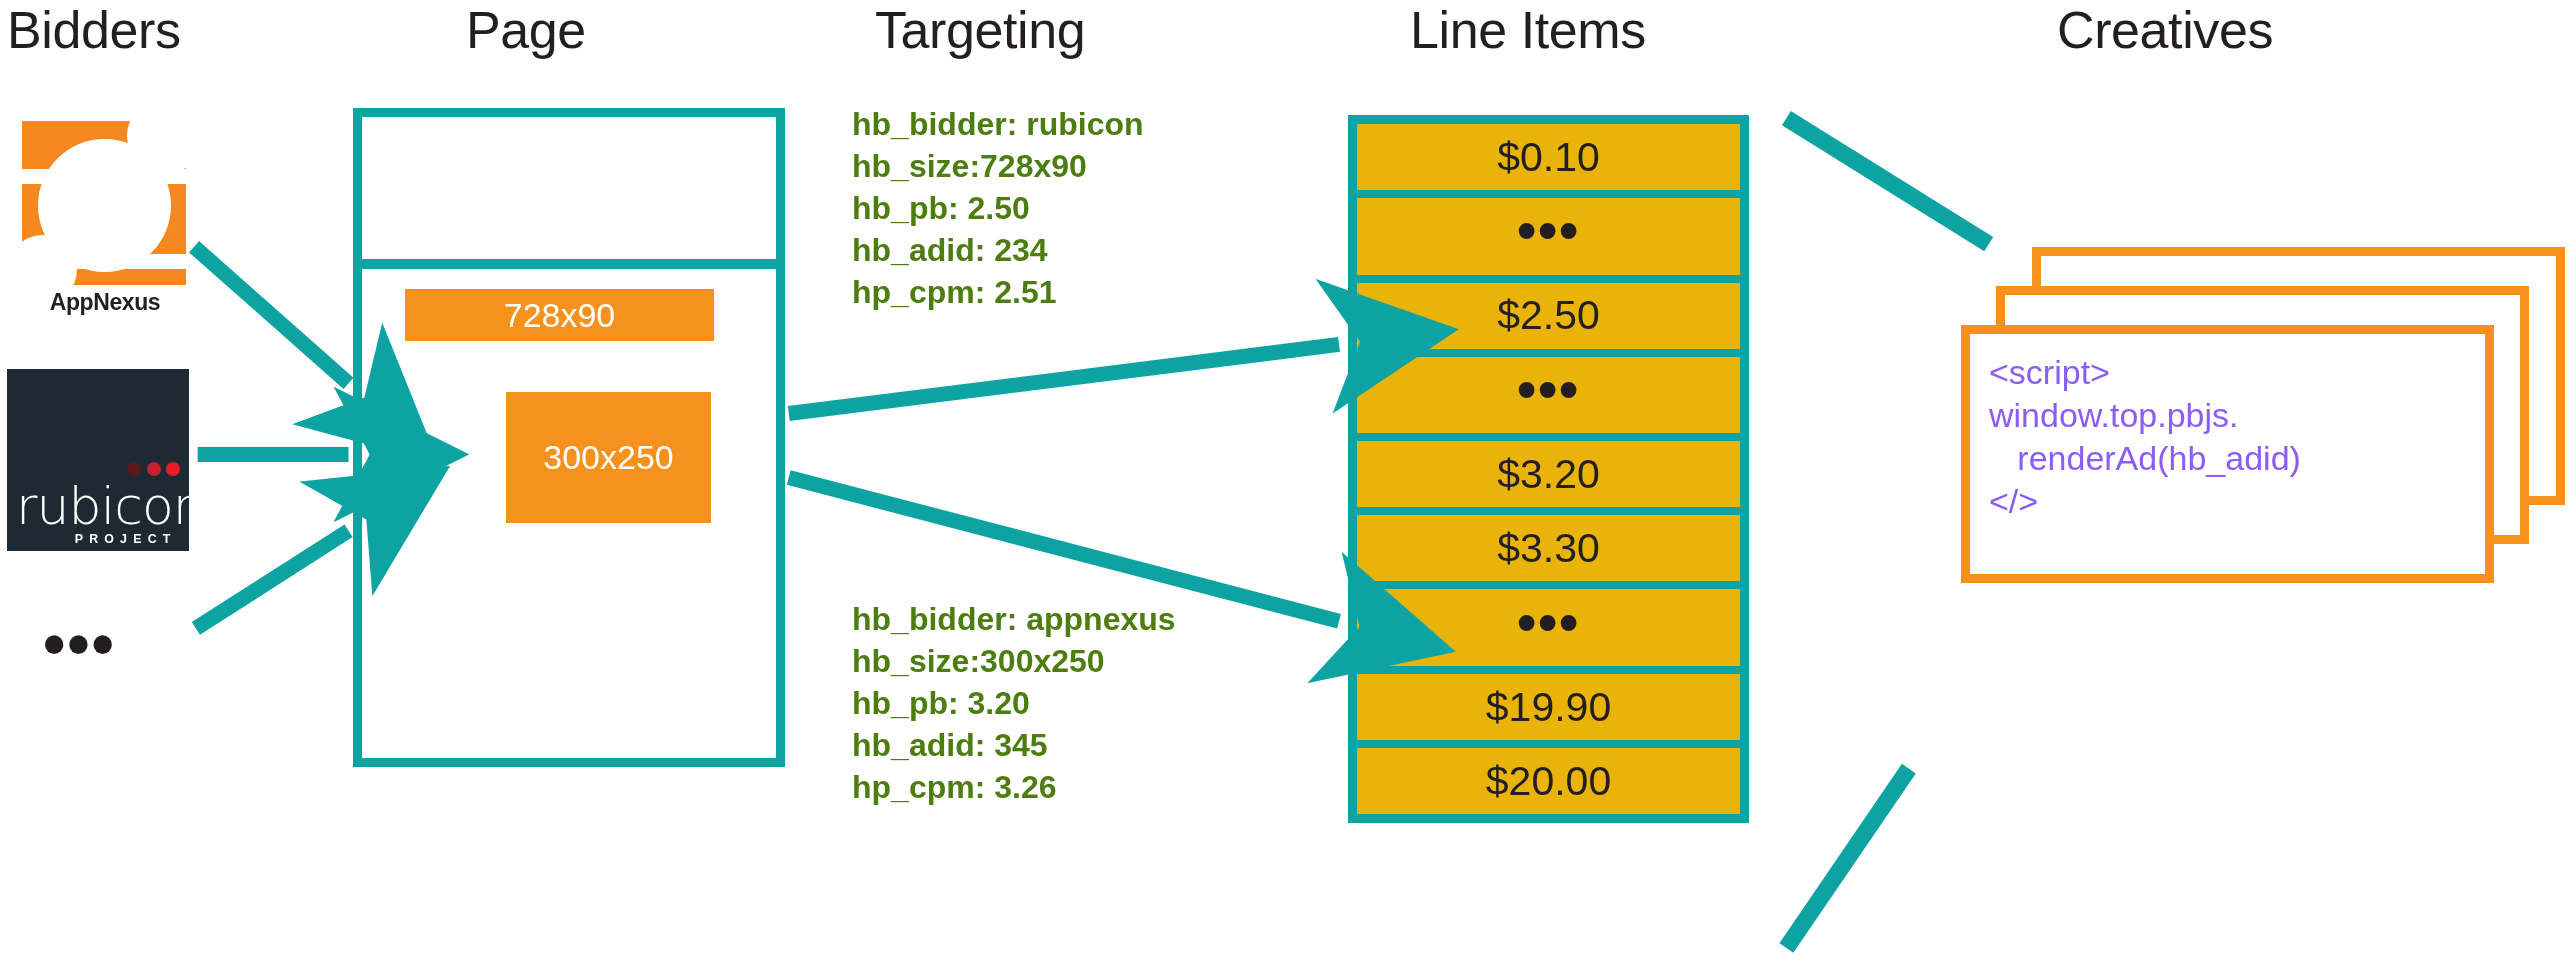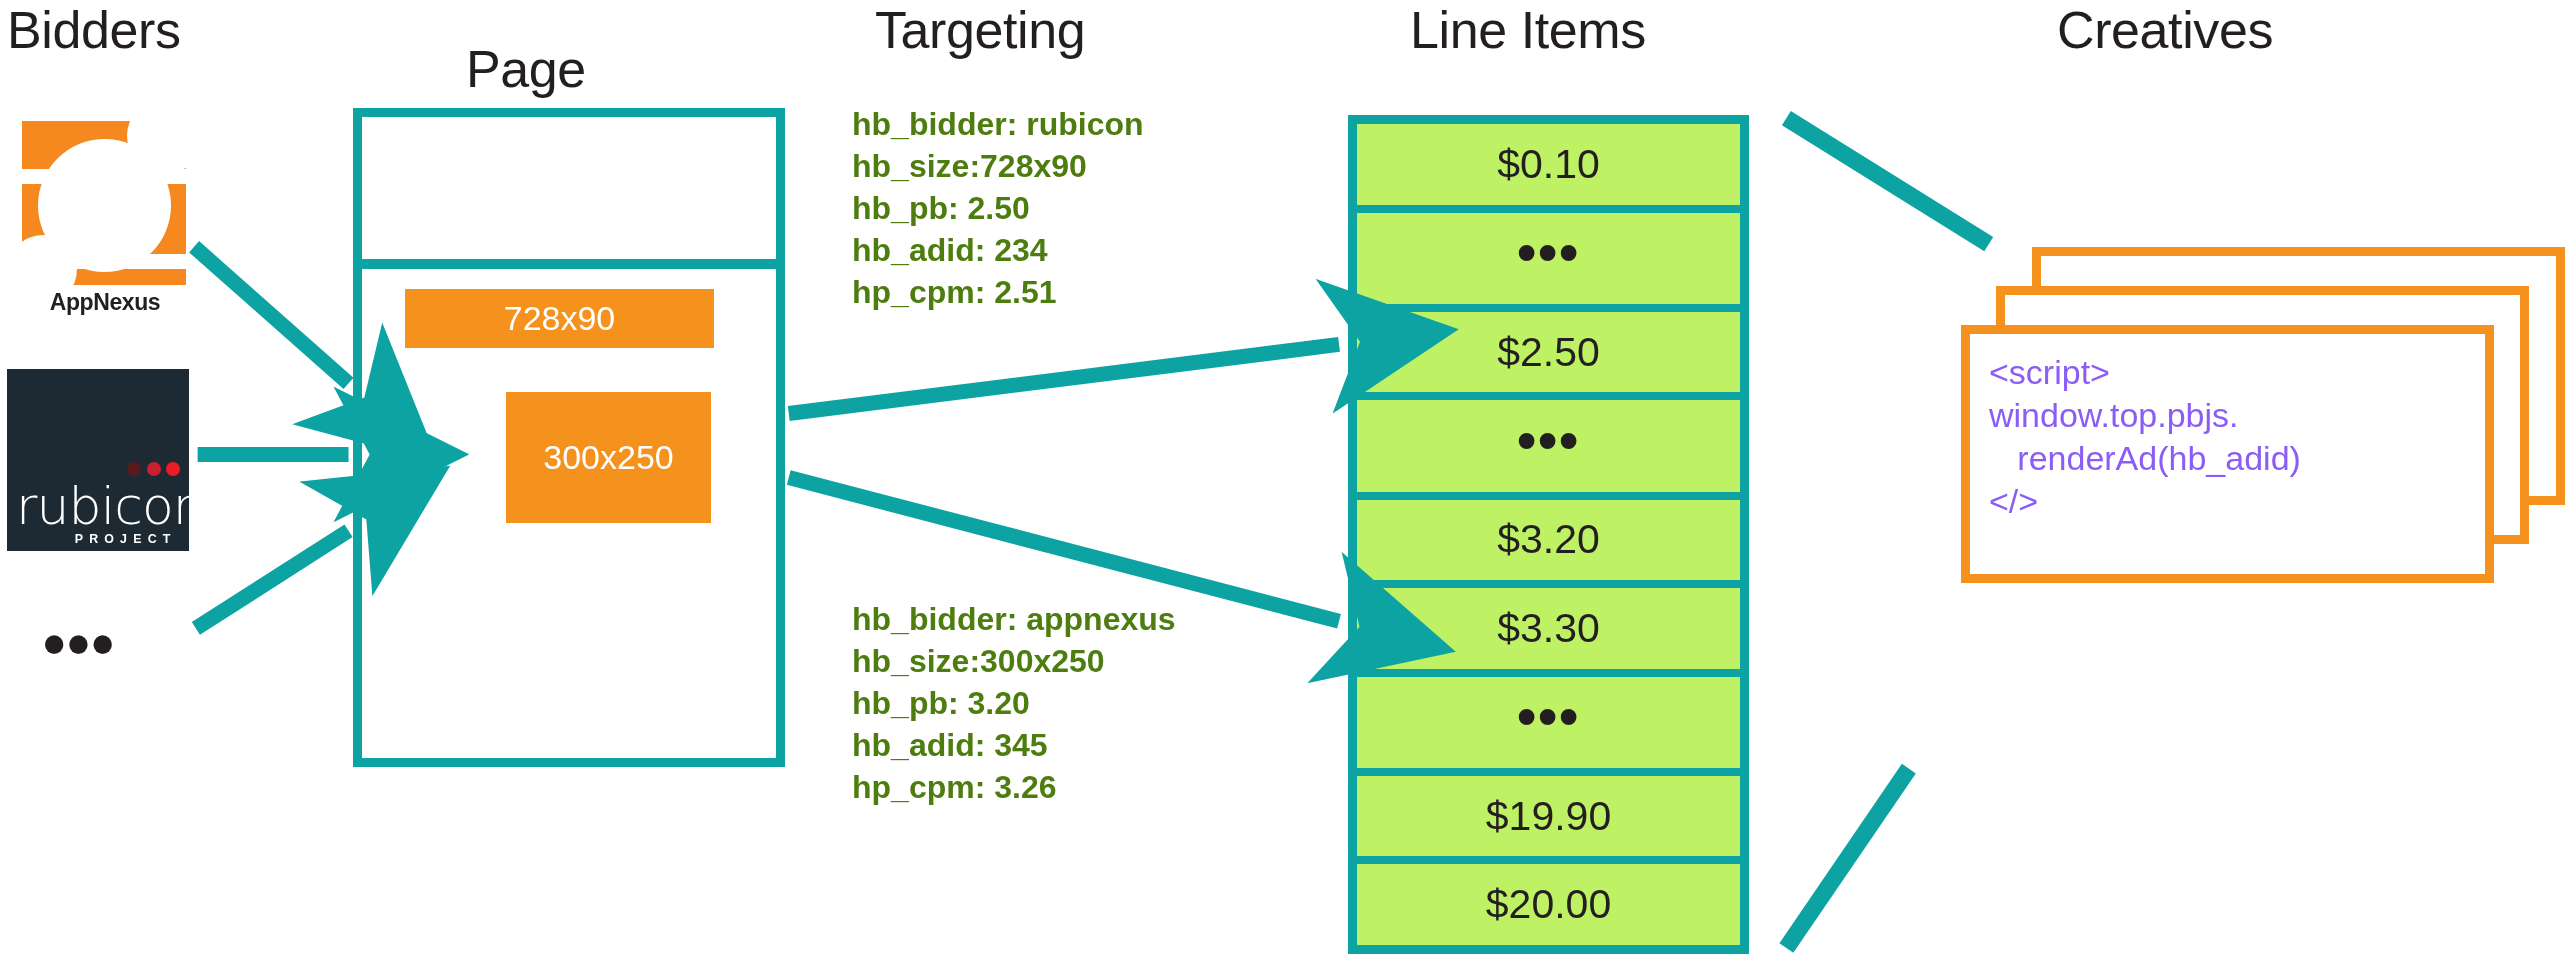--- a/index.html
+++ b/index.html
@@ -5,21 +5,21 @@
   html,body{margin:0;padding:0;background:#fff;}
   body{width:2576px;height:963px;position:relative;overflow:hidden;
        font-family:"Liberation Sans","DejaVu Sans",sans-serif;color:#231F20;}
 
   .canvas{position:absolute;left:0;top:0;width:2576px;height:963px;}
 
   
   .col-head{position:absolute;font-size:52px;font-weight:400;color:#231F20;
             letter-spacing:-0.4px;white-space:nowrap;line-height:1;}
   #head-bidders  {left:7px;   top:3.6px;}
-  #head-page     {left:466px; top:3.6px;margin-top:39px;}
+  #head-page     {left:466px; top:3.6px;}
   #head-targeting{left:875px; top:3.6px;}
   #head-lineitems{left:1410px;top:3.6px;}
   #head-creatives{left:2057px;top:3.6px;}
 
   
   .appnexus-logo{position:absolute;left:22px;top:121px;width:164px;height:164px;
                  background:#F5891F;overflow:hidden;}
   .appnexus-logo .st{position:absolute;background:#fff;}
   .an-s1{width:178px;height:15px;left:-7px;top:48px;}
   .an-s2{width:178px;height:15px;left:-7px;top:133px;}
@@ -50,32 +50,32 @@
 
   .bidder-ellipsis{position:absolute;left:43px;top:632px;font-size:64px;line-height:0.4;
                    font-weight:700;color:#231F20;letter-spacing:1.8px;}
 
   
   .page-box{position:absolute;left:353px;top:108px;width:432px;height:659px;
             border:9.8px solid #0DA3A3;box-sizing:border-box;background:#fff;}
   .page-divider{position:absolute;left:353px;top:259px;width:432px;height:9.8px;background:#0DA3A3;}
   .slot{position:absolute;background:#F5921E;color:#fff;display:flex;
         align-items:center;justify-content:center;font-size:34px;font-weight:400;}
-  .slot-728{left:405px;top:289px;width:309px;height:59px;}
+  .slot-728{left:405px;top:289px;width:309px;height:52px;}
   .slot-300{left:506px;top:392px;width:205px;height:131px;}
 
   
   .targeting{position:absolute;font-size:32px;line-height:42px;font-weight:700;
              color:#4d7c0f;white-space:pre;}
   #targeting-a{left:852px;top:103px;}
   #targeting-b{left:852px;top:582px;margin-top:16px;}
 
   
-  .li-box{position:absolute;left:1348px;top:115px;width:401px;height:839px;
-          border:9.8px solid #0DA3A3;box-sizing:border-box;background:#bef264;
+  .li-box{position:absolute;left:1348px;top:115px;width:401px;height:708px;
+          border:9.8px solid #0DA3A3;box-sizing:border-box;background:#eab308;
           display:flex;flex-direction:column;}
   .li-row{flex:1 1 0;display:flex;align-items:center;justify-content:center;
           border-bottom:8px solid #0DA3A3;box-sizing:border-box;
           font-size:41px;color:#231F20;}
   .li-row:last-child{border-bottom:none;border-radius:26px;}
   .li-row.dots{font-size:55px;font-weight:700;letter-spacing:1.8px;line-height:0.35;padding-bottom:10.7px;}
 
   
   .cre-card{position:absolute;border:9.8px solid #F5921E;box-sizing:border-box;background:#fff;}
   .cre-back {left:2032px;top:247px;width:533px;height:258px;z-index:1;}

